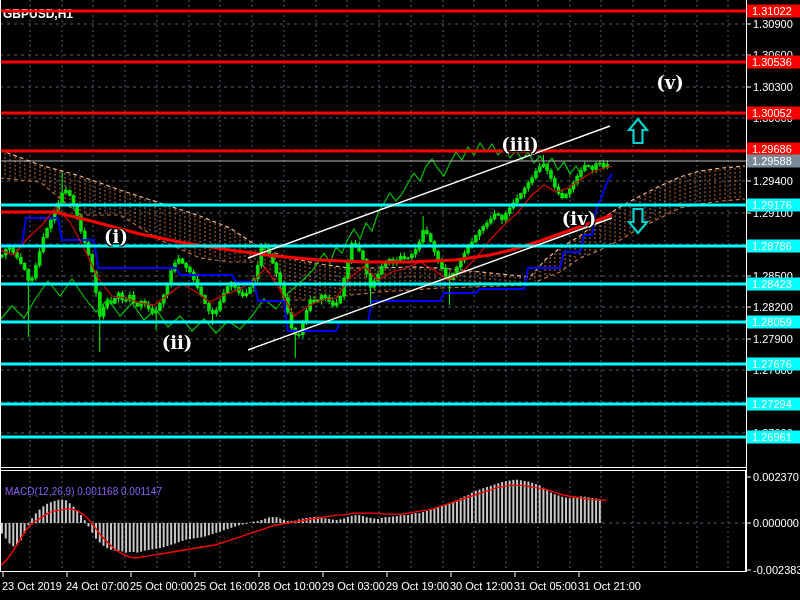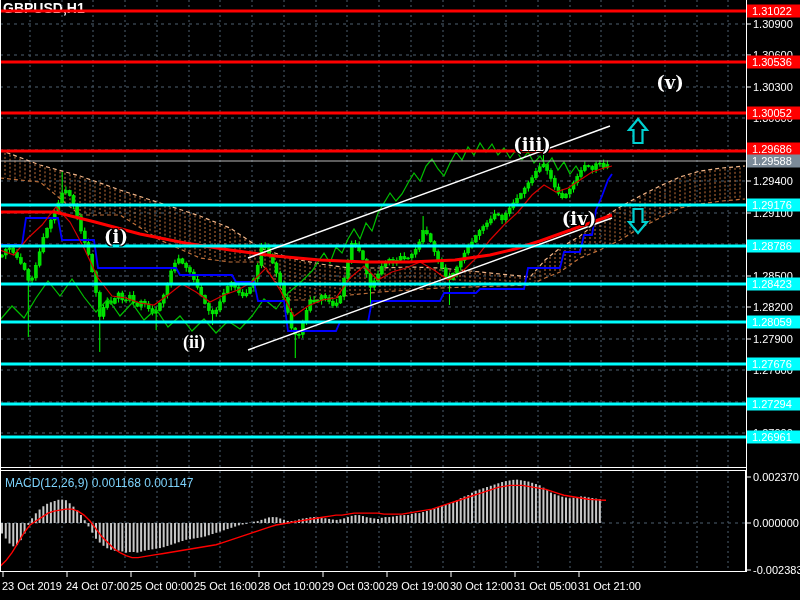--- a/index.html
+++ b/index.html
@@ -1,22 +1,22 @@
 <!DOCTYPE html>
 <html><head>
 <meta charset="utf-8">
 <style>
   html,body{margin:0;padding:0;background:#000;}
   .screen{position:relative;width:800px;height:600px;background:#000;overflow:hidden;
           font-family:"Liberation Sans",sans-serif;}
   .screen svg{position:absolute;left:0;top:0;z-index:1;}
   svg text{font-family:"Liberation Sans",sans-serif;font-size:11px;fill:#fff;}
-  .symbol-label{position:absolute;left:3px;top:0;z-index:0;color:#fff;
-                font-size:14px;font-weight:bold;letter-spacing:0px;}
-  .macd-label{position:absolute;left:5px;top:476px;z-index:2;color:#7dd3fc;font-size:12px;}
+  .symbol-label{position:absolute;left:3px;top:7px;z-index:0;color:#fff;
+                font-size:12px;font-weight:bold;letter-spacing:0px;}
+  .macd-label{position:absolute;left:5px;top:486px;z-index:2;color:#8b5cf6;font-size:10px;}
   .wave-label{position:absolute;z-index:3;transform:translate(-50%,-50%);
               font-family:"DejaVu Serif",serif;font-size:18px;font-weight:bold;color:#fff;
               text-shadow:-1px -1px 0 #000,1px -1px 0 #000,-1px 1px 0 #000,1px 1px 0 #000;}
 </style>
 </head>
 <body>
 
 <div class="screen">
   <div class="symbol-label">GBPUSD,H1</div>
   <svg id="plot" width="800" height="600">
@@ -816,18 +816,18 @@
       <line x1="451" y1="572" x2="451" y2="577" stroke="#ffffff" stroke-width="1"></line>
       <text x="450" y="590" fill="#ffffff">30 Oct 12:00</text>
       <line x1="515" y1="572" x2="515" y2="577" stroke="#ffffff" stroke-width="1"></line>
       <text x="514" y="590" fill="#ffffff">31 Oct 05:00</text>
       <line x1="579" y1="572" x2="579" y2="577" stroke="#ffffff" stroke-width="1"></line>
       <text x="578" y="590" fill="#ffffff">31 Oct 21:00</text>
     </svg>
   <div class="macd-label">MACD(12,26,9) 0.001168 0.001147</div>
   <div id="wave-labels">
       <div class="wave-label" style="left: 116px; top: 236px;">(i)</div>
-      <div class="wave-label" style="left: 194px; top: 342px; font-family: Liberation Serif, serif;">(ii)</div>
-      <div class="wave-label" style="left: 532px; top: 144px;">(iii)</div>
+      <div class="wave-label" style="left: 177px; top: 342px;">(ii)</div>
+      <div class="wave-label" style="left: 520px; top: 144px;">(iii)</div>
       <div class="wave-label" style="left: 573px; top: 218px; margin-left: 6px;">(iv)</div>
       <div class="wave-label" style="left: 670px; top: 82px;">(v)</div>
     </div>
 </div>
 
 </body></html>

